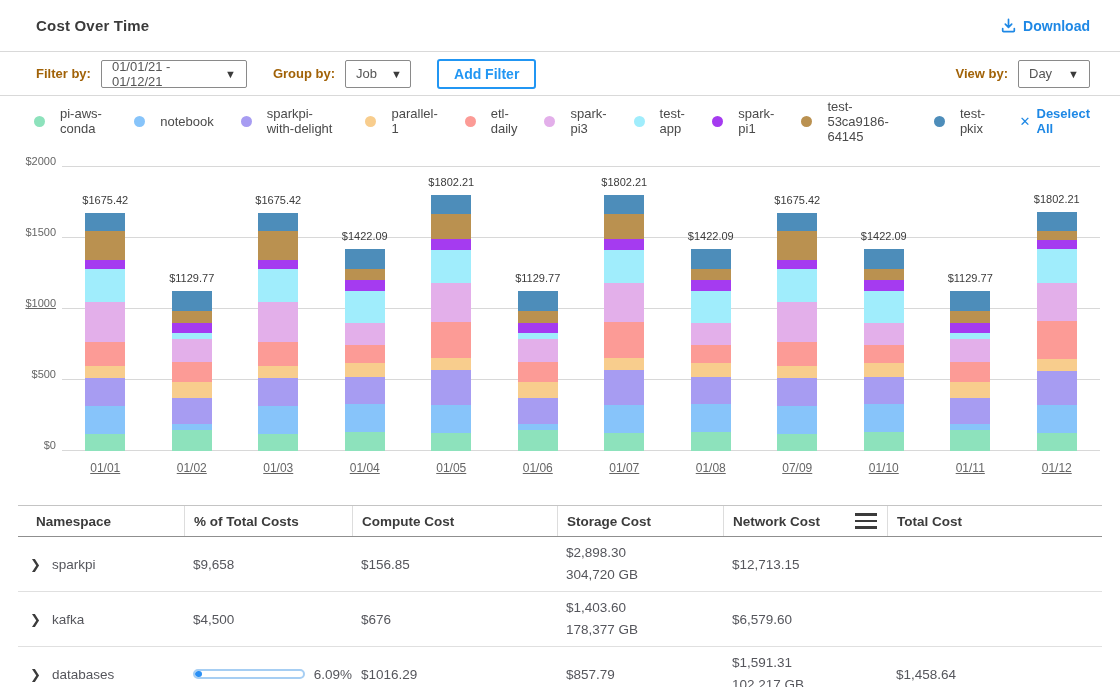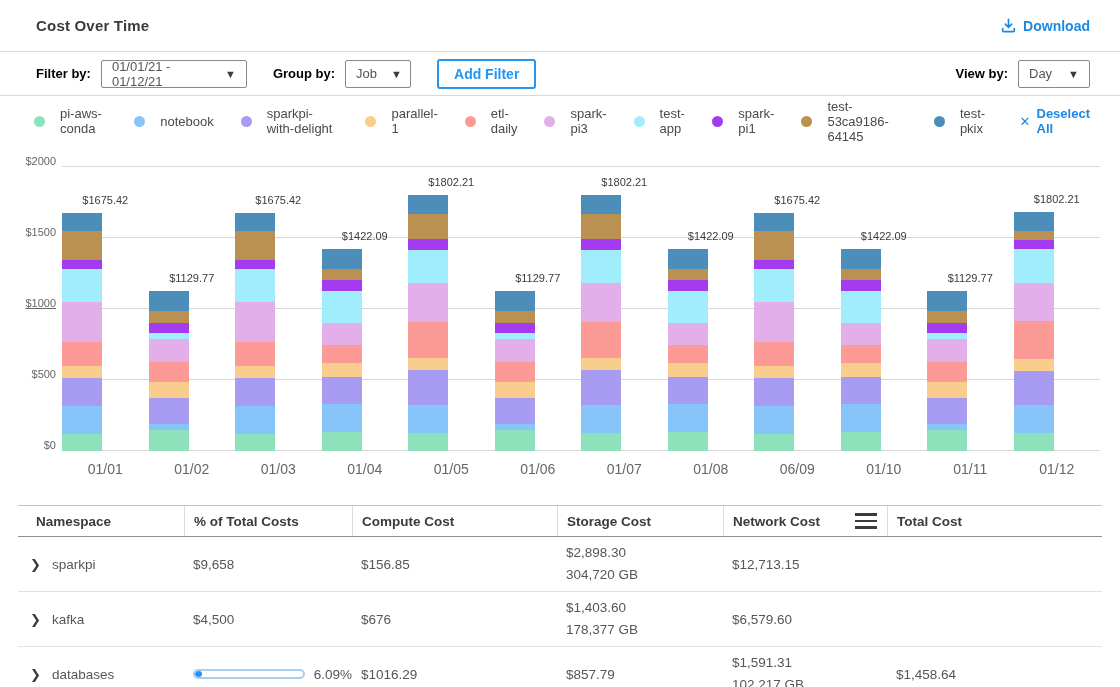--- a/index.html
+++ b/index.html
@@ -9,21 +9,21 @@
   
   .top-header { height:52px; display:flex; align-items:center; justify-content:space-between;
     padding:0 30px 0 36px; border-bottom:1px solid #d9d9d9; }
   .page-title { font-size:15px; font-weight:bold; color:#3b3b3b; letter-spacing:.2px; }
   .download-btn { display:flex; align-items:center; gap:7px; color:#1e88e5; font-size:14px;
     font-weight:bold; cursor:pointer; background:none; border:none; }
 
   
   .filter-bar { height:44px; display:flex; align-items:center; padding:0 30px 0 36px;
     border-bottom:1px solid #d9d9d9; }
-  .fld-label { font-size:13px; font-weight:bold; color:#000000; margin-right:10px; }
+  .fld-label { font-size:13px; font-weight:bold; color:#a16207; margin-right:10px; }
   .select-box { display:flex; align-items:center; justify-content:space-between; gap:14px;
     border:1px solid #8a8a8a; border-radius:2px; background:#fff; height:28px;
     padding:0 10px; font-size:13px; color:#555; cursor:pointer; }
   .select-box .caret { font-size:11px; color:#3b3b3b; }
   .date-select { width:146px; margin-right:26px; }
   .group-select { width:66px; margin-right:26px; }
   .view-select { width:72px; }
   .add-filter-btn { border:2px solid #2196f3; border-radius:3px; background:#fff;
     color:#2196f3; font-size:14px; font-weight:bold; height:30px; padding:0 15px; cursor:pointer; }
   .spacer { flex:1; }
@@ -36,25 +36,25 @@
     font-weight:bold; cursor:pointer; margin-left:6px; }
   .deselect-x { font-size:13px; }
 
   
   .chart-section { position:relative; height:330px; margin-top:3px; }
   .plot-area { position:absolute; left:62px; right:20px; top:18px; height:284px; }
   .gridline { position:absolute; left:0; right:0; height:1px; background:#d8d8d8; }
   .y-tick { position:absolute; width:46px; text-align:right; font-size:11px; color:#666;
     left:-52px; margin-top:-6px; }
   .bars-row { position:absolute; left:0; right:0; top:0; bottom:0; display:flex; }
-  .bar-slot { flex:1; position:relative; display:flex; align-items:flex-end; }
+  .bar-slot { flex:1; position:relative; display:flex; align-items:flex-end; justify-content:center; }
   .bar-stack { width:40px; display:flex; flex-direction:column; }
   .bar-total { position:absolute; width:100%; text-align:center; font-size:11px; color:#3b3b3b; }
   .x-labels { position:absolute; left:62px; right:20px; top:312px; display:flex; }
-  .x-label { flex:1; text-align:center; font-size:14px; color:#666; }
+  .x-label { flex:1; text-align:center; font-size:12px; color:#666;text-decoration:underline; }
 
   
   .cost-table { margin:26px 18px 0 18px; border-top:1px solid #c4c4c4; }
   .t-grid { display:grid; grid-template-columns:166px 168px 205px 166px 164px 1fr; }
   .t-head { border-bottom:1px solid #8f8f8f; }
   .th-cell { display:flex; align-items:center; font-size:13.5px; font-weight:bold; color:#3b3b3b;
     height:30px; padding-left:9px; border-left:1px solid #ddd; position:relative; }
   .th-cell:first-child { border-left:none; padding-left:18px; }
   .th-network { justify-content:space-between; padding-right:8px; }
   .hamburger { display:flex; flex-direction:column; gap:4px; cursor:pointer; margin-right:2px; }
@@ -350,21 +350,21 @@
     </div>
   <div class="x-labels" id="x-labels">
       <div class="x-label">01/01</div>
       <div class="x-label">01/02</div>
       <div class="x-label">01/03</div>
       <div class="x-label">01/04</div>
       <div class="x-label">01/05</div>
       <div class="x-label">01/06</div>
       <div class="x-label">01/07</div>
       <div class="x-label">01/08</div>
-      <div class="x-label">06/09</div>
+      <div class="x-label">07/09</div>
       <div class="x-label">01/10</div>
       <div class="x-label">01/11</div>
       <div class="x-label">01/12</div>
     </div>
 </div>
 
 <div class="cost-table">
   <div class="t-grid t-head" id="table-head">
       <div class="th-cell">
         <span>Namespace</span>

